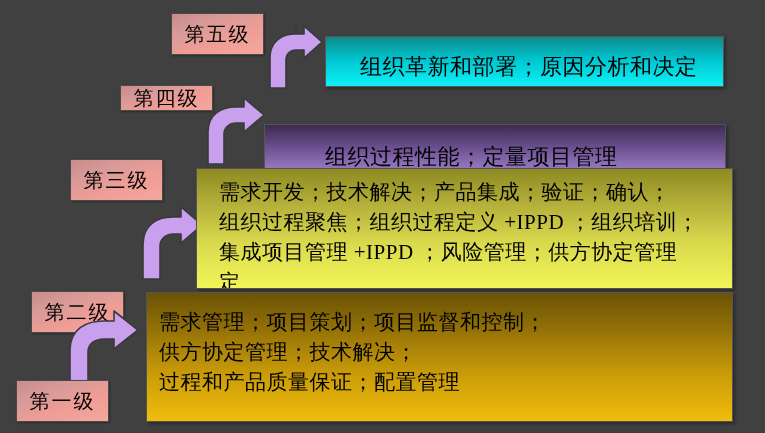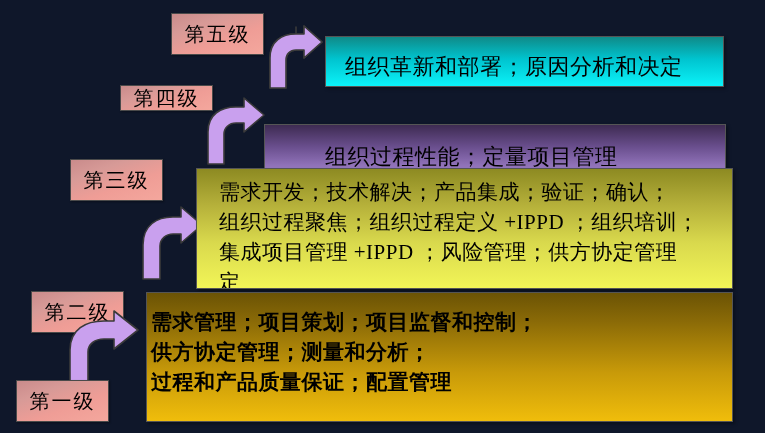--- a/index.html
+++ b/index.html
@@ -5,21 +5,21 @@
   * { box-sizing: border-box; margin: 0; padding: 0; }
   html, body {
     width: 765px; height: 433px;
     background: #f4f7fa;
     font-family: "Liberation Serif", "DejaVu Serif", serif;
     overflow: hidden;
   }
   #stage {
     position: relative;
     width: 765px; height: 433px;
-    background: #0f172a;
+    background: #404040;
   }
 
   
   .level-label {
     position: absolute;
     border: 1px solid #4a4a4a;
     background: linear-gradient(160deg, #c98b8b 0%, #d79a97 28%, #ef9d96 62%, #f4a79d 100%);
     box-shadow: 1px 1px 2px rgba(0,0,0,0.35);
     display: flex;
     align-items: center;
@@ -49,39 +49,39 @@
   .content-box .line {
     font-size: 21px;
     line-height: 30px;
     letter-spacing: 0.5px;
     white-space: nowrap;
   }
 
   #box-l5 {
     background: linear-gradient(to bottom, #0f8a88 0%, #00c4cf 45%, #0bf2f8 100%);
   }
-  #box-l5 .lines { padding-left: 19px; top: 15px; }
+  #box-l5 .lines { padding-left: 34px; top: 15px; }
   #box-l5 .line { font-size: 22px; }
 
   #box-l4 {
     background: linear-gradient(to bottom, #3e2b52 0%, #6a4f8e 35%, #9e7fc8 75%, #c4a8e6 100%);
     margin-top: 24px;
   }
   #box-l4 .lines { padding-left: 60px; top: 17px; }
   #box-l4 .line { font-size: 22px; }
 
   #box-l3 {
     background: linear-gradient(to bottom, #8d8a22 0%, #b5b03a 30%, #d9d94d 62%, #f2f557 100%);
   }
   #box-l3 .lines { padding-left: 22px; top: 8px; }
 
   #box-l2 {
     background: linear-gradient(to bottom, #6b5305 0%, #8a6a07 22%, #c89a09 62%, #f0bd0b 100%);
   }
-  #box-l2 .lines { padding-left: 4px; top: 14px; font-weight: bold; }
+  #box-l2 .lines { padding-left: 12px; top: 14px; }
 
   
   .bent-arrow {
     position: absolute;
     pointer-events: none;
   }
   .bent-arrow svg { display: block; overflow: visible; }
 </style>
 </head>
 <body>
@@ -151,21 +151,21 @@
   <div class="bent-arrow" id="arr-l2" style="left:64px; top:314px;">
     <svg width="85" height="72" viewBox="0 0 85 72">
       <path d="M6,70 L6,36 C6,15 22,7 40,7 L50,7 L50,-3 L74,16 L50,35 L50,25 L40,25
                C31,25 24,30 24,38 L24,70 Z" fill="#c9a0ee" stroke="#3a3a3a" stroke-width="1.6" stroke-linejoin="round"></path>
     </svg>
   </div>
 
   <div class="content-box" id="box-l2" style="left:146px; top:292px; width:587px; height:130px;">
     <div class="lines">
       <div class="line">需求管理；项目策划；项目监督和控制；</div>
-      <div class="line">供方协定管理；测量和分析；</div>
+      <div class="line">供方协定管理；技术解决；</div>
       <div class="line">过程和产品质量保证；配置管理</div>
     </div>
   </div>
 
   <div class="level-label" id="lbl-l1" style="left:16px; top:380px; width:93px; height:42px;">
     <span>第一级</span>
   </div>
 
 </div>
 

